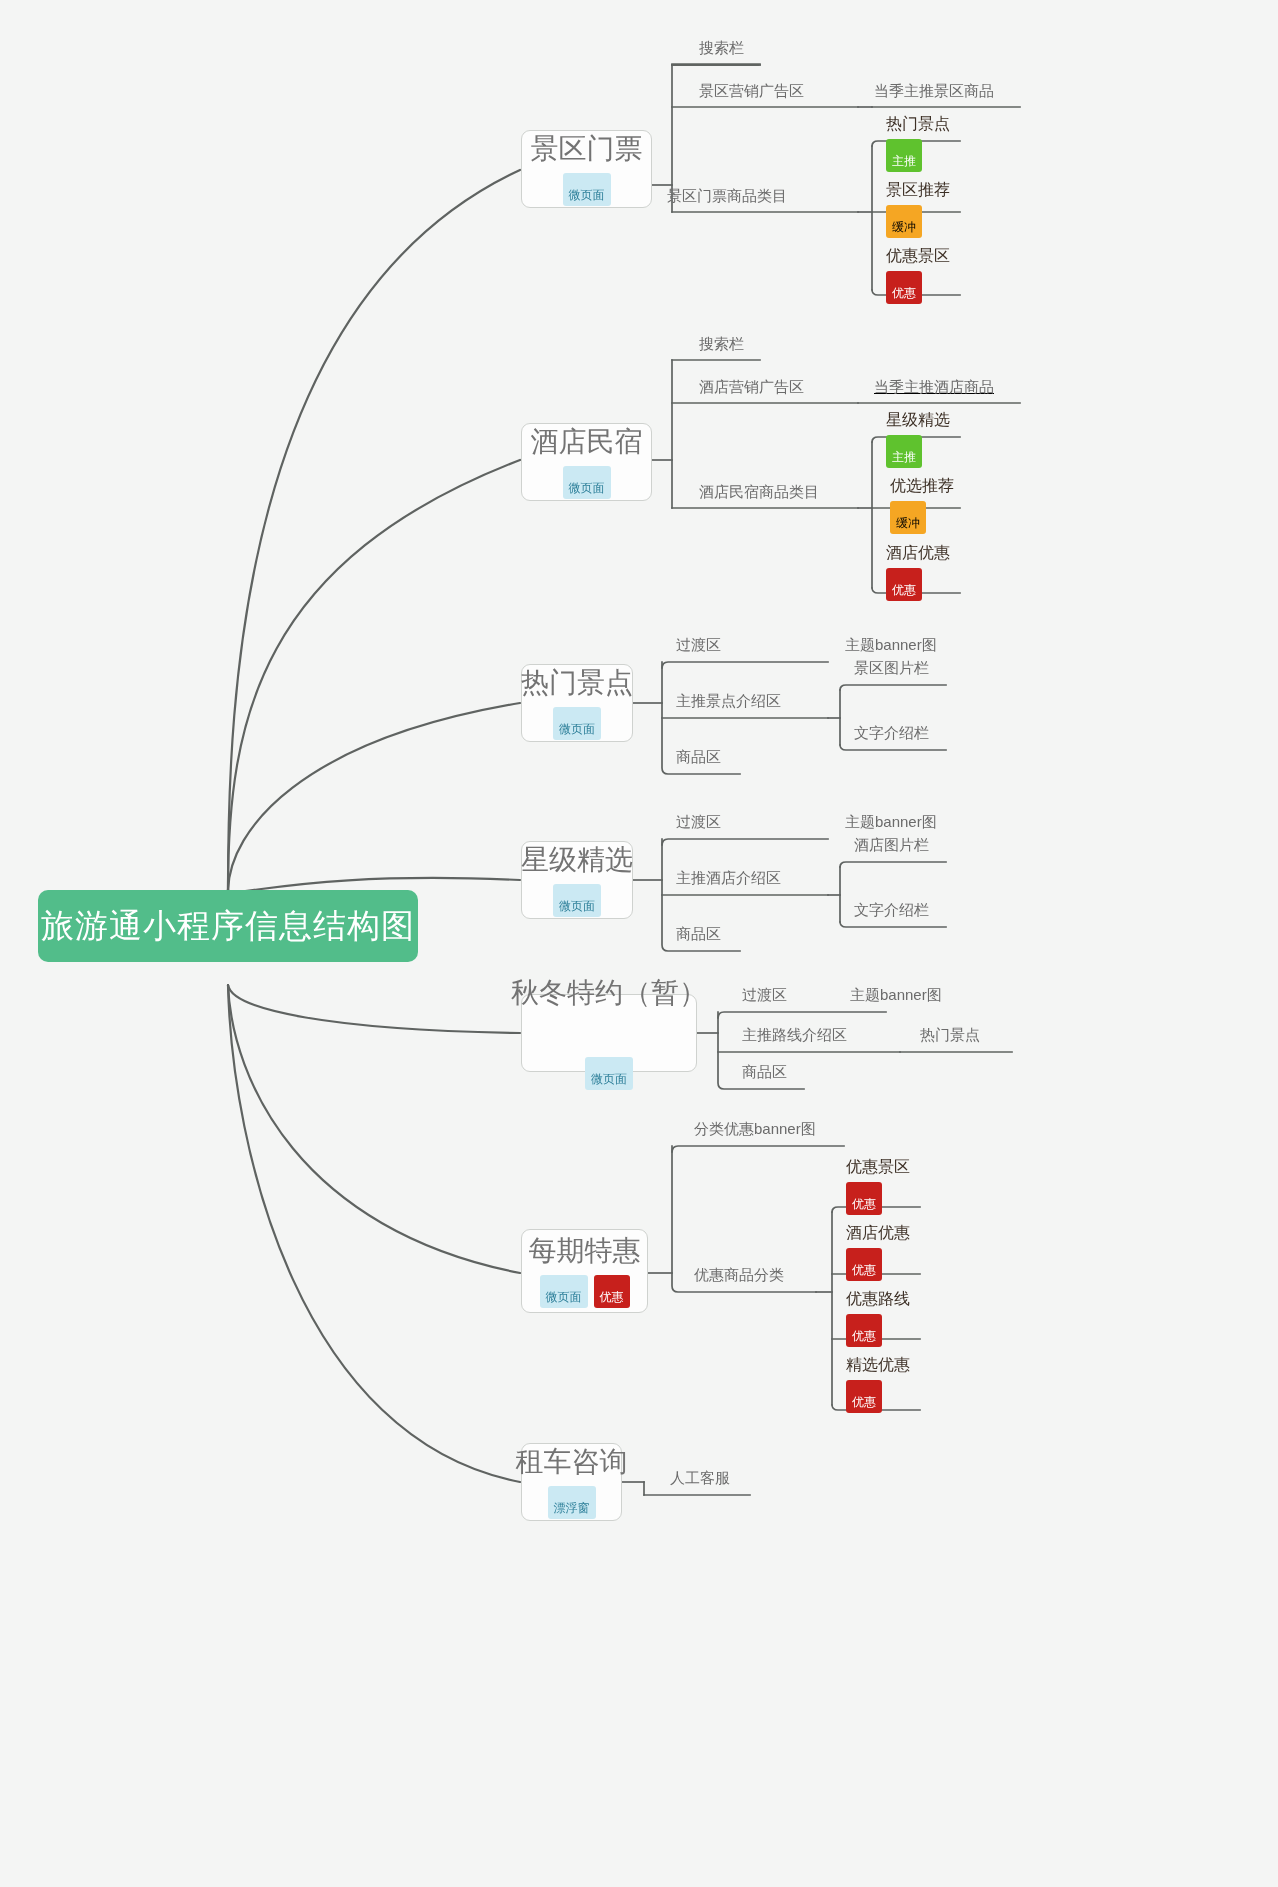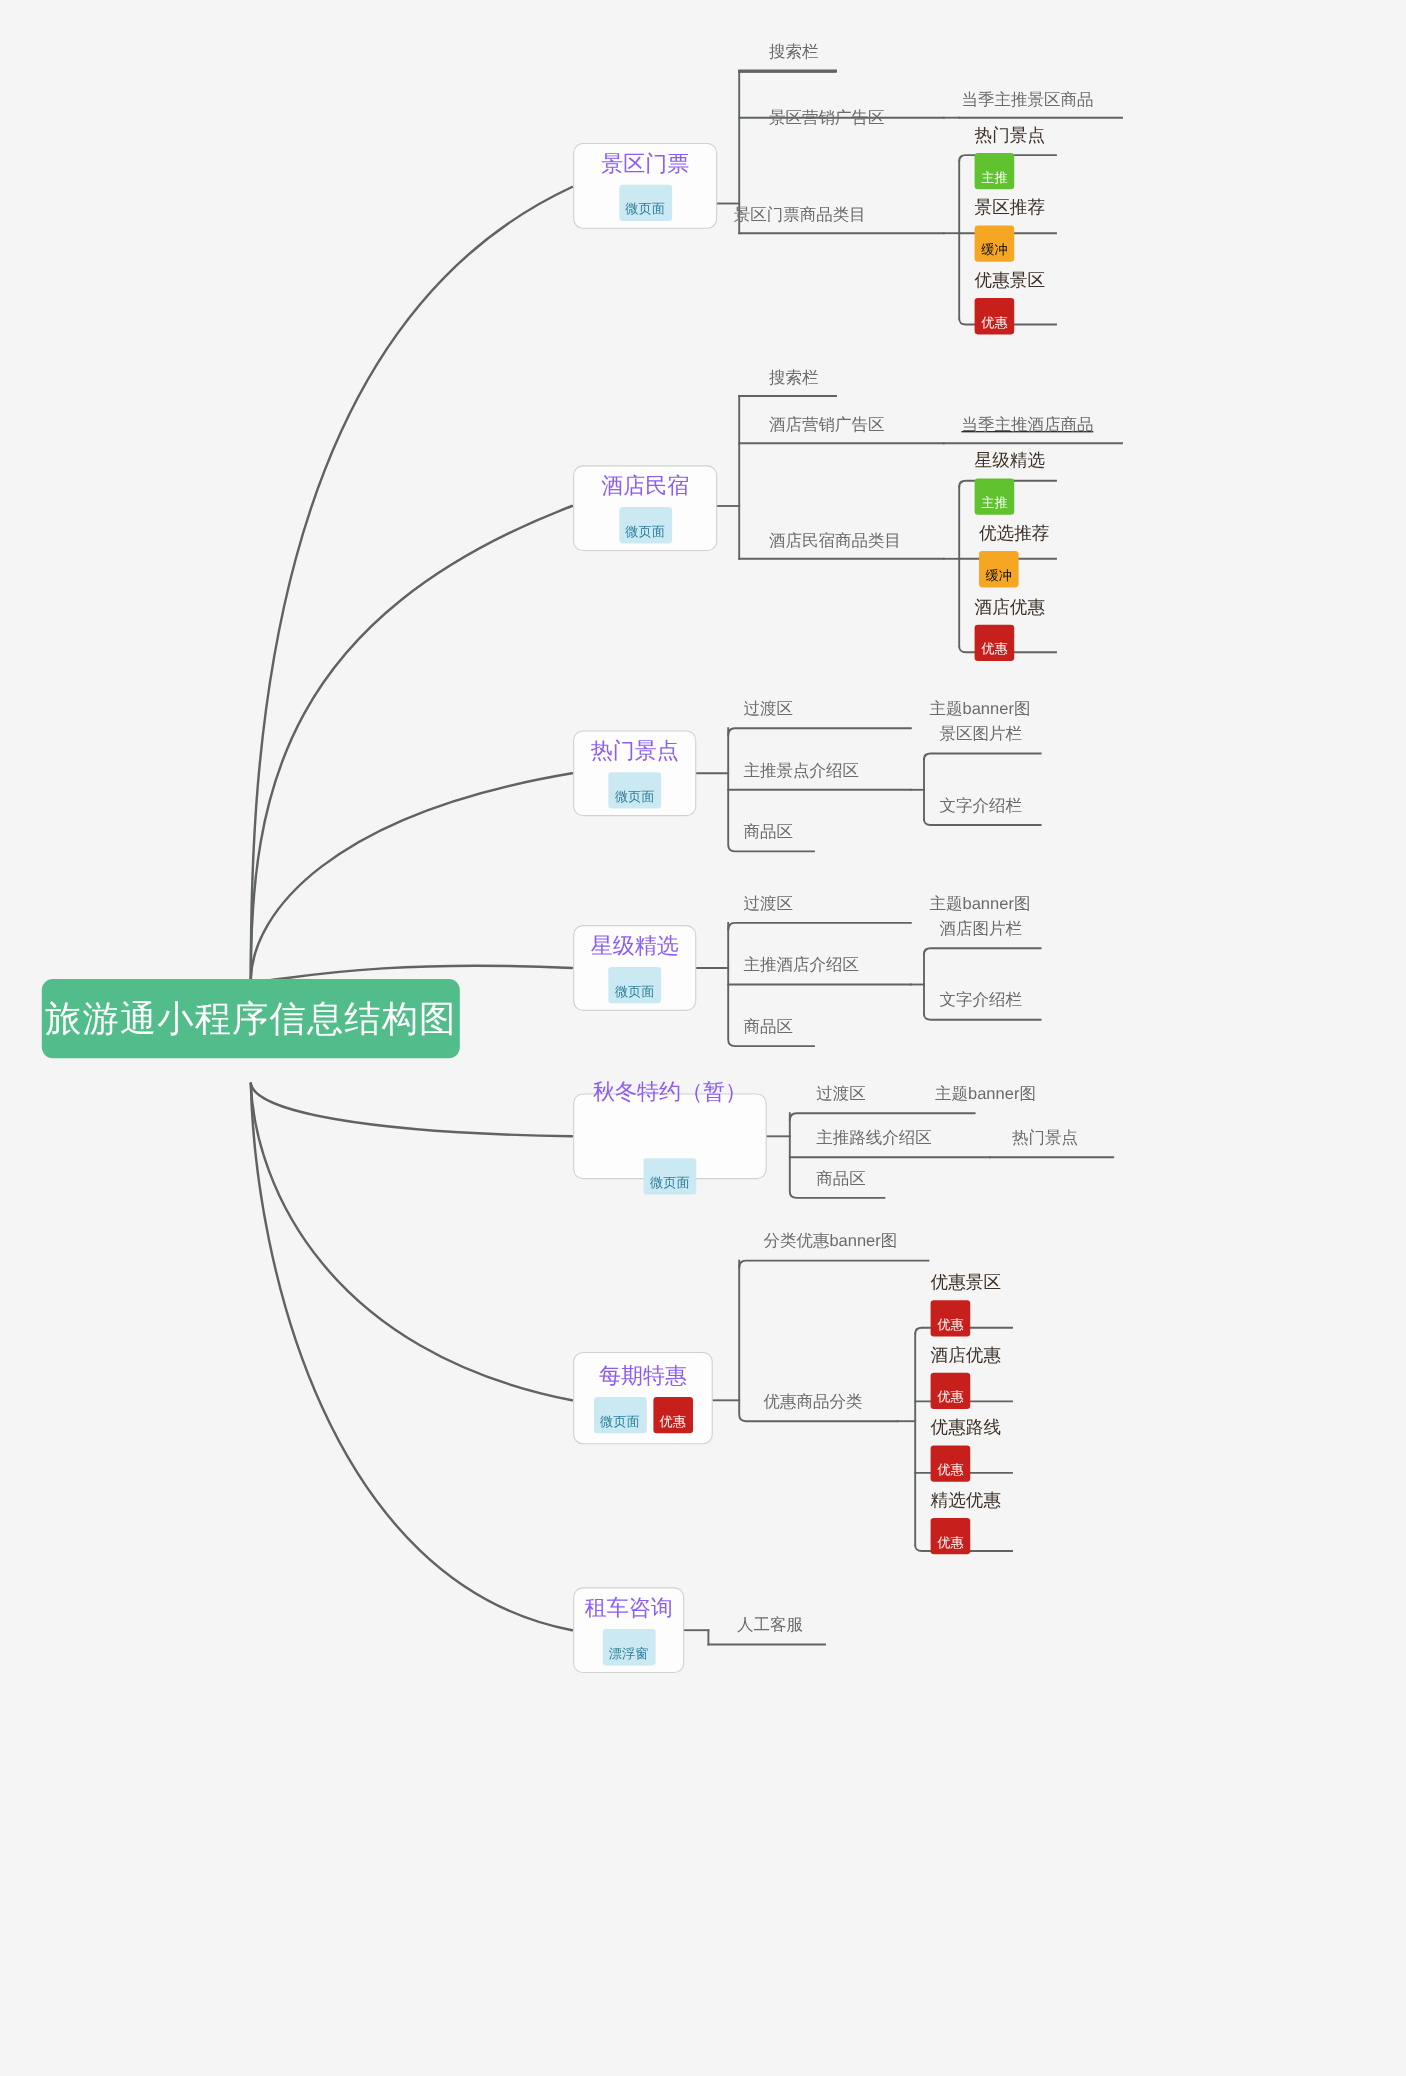--- a/index.html
+++ b/index.html
@@ -49,22 +49,22 @@
     border: 1px solid #cfd2cf;
     border-radius: 9px;
     box-sizing: border-box;
     display: flex;
     flex-direction: column;
     align-items: center;
     justify-content: center;
     padding: 10px 14px 9px 14px;
   }
   .box-title {
-    font-size: 20px;
-    color: #8b5cf6;
+    font-size: 28px;
+    color: #737373;
     white-space: nowrap;
     line-height: 1.15;
     margin-bottom: 7px;
   }
   .tag-row {
     display: flex;
     gap: 6px;
     align-items: center;
   }
   .tag {
@@ -198,21 +198,21 @@
     <span class="box-title">景区门票</span>
     <span class="tag-row">
       <span class="tag tag-micro">微页面</span>
     </span>
   </div>
 
   <div class="plain-node" style="left:697px; top:39px;">
     <span class="plain-label">搜索栏</span>
   </div>
 
-  <div class="plain-node" style="left:697px; top:82px;margin-top:17px;">
+  <div class="plain-node" style="left:697px; top:82px;">
     <span class="plain-label">景区营销广告区</span>
   </div>
 
   <div class="plain-node" style="left:872px; top:82px;">
     <span class="plain-label">当季主推景区商品</span>
   </div>
 
   <div class="plain-node" style="left:665px; top:187px;">
     <span class="plain-label">景区门票商品类目</span>
   </div>

